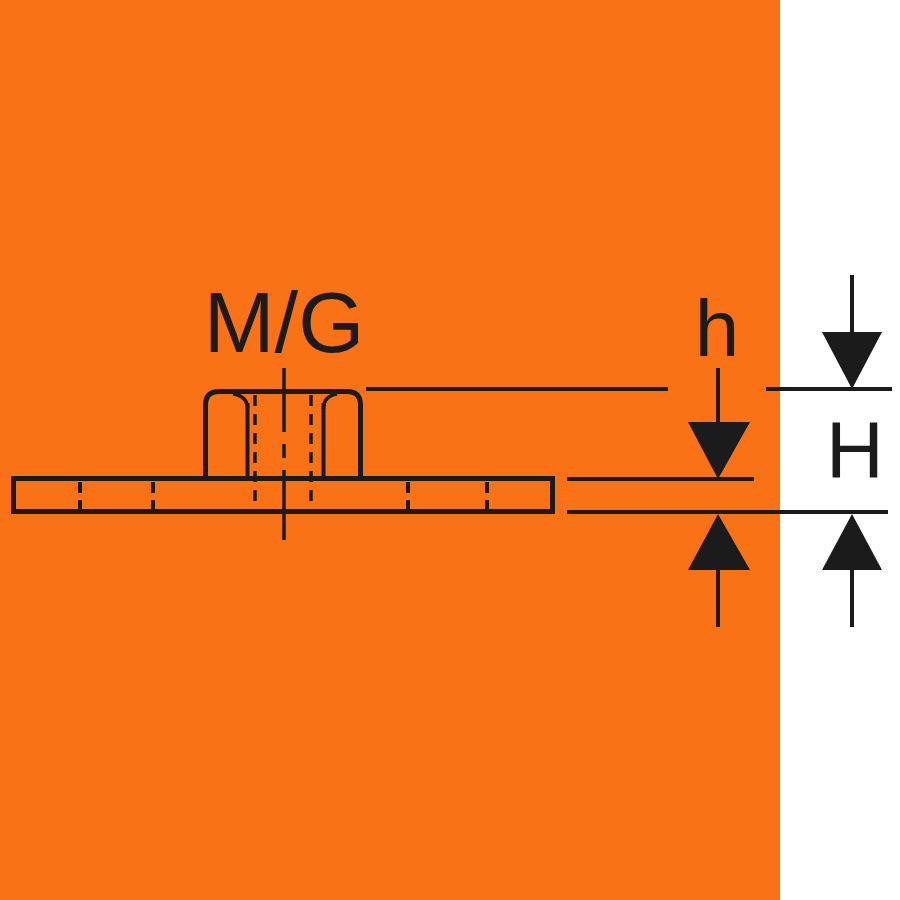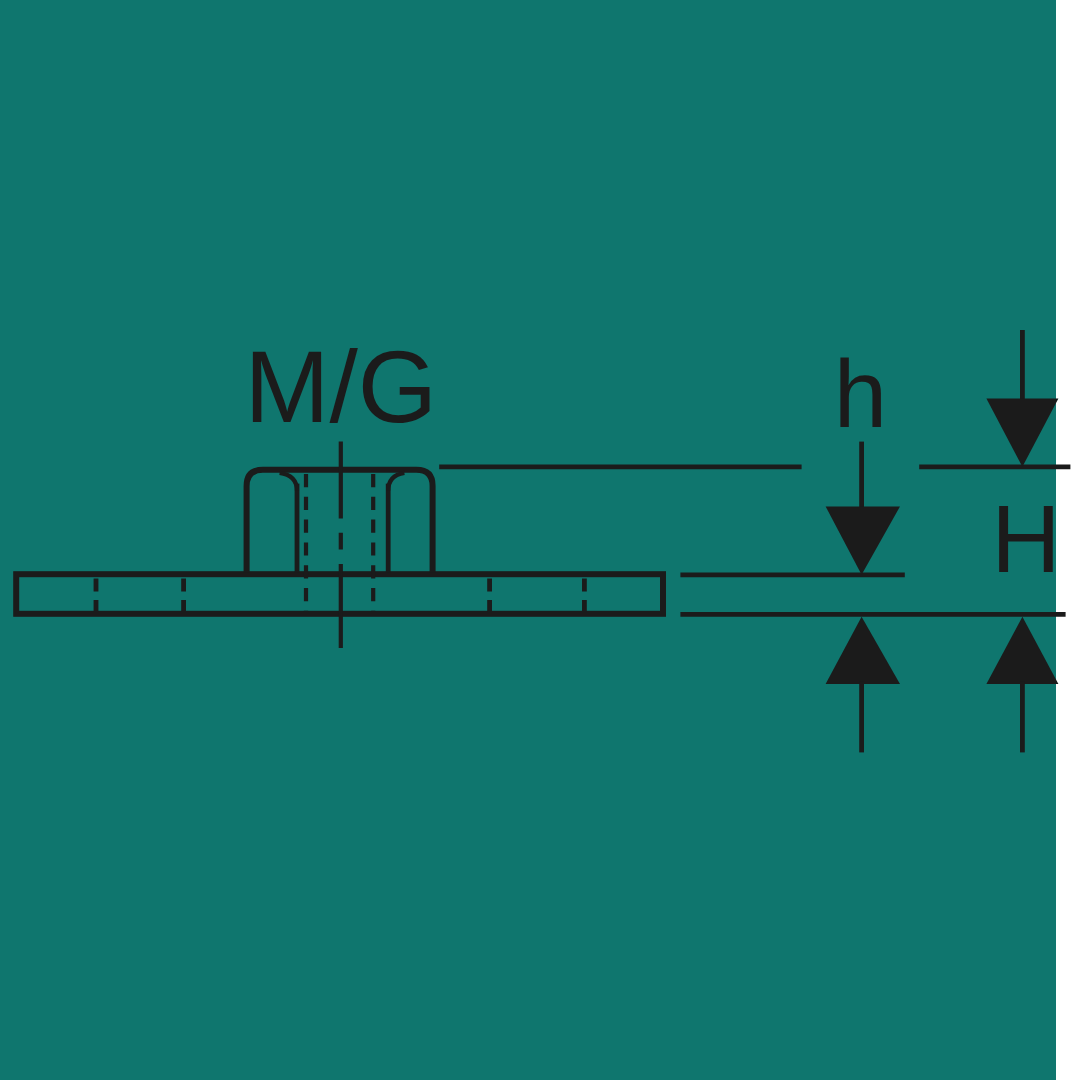--- a/index.html
+++ b/index.html
@@ -6,23 +6,23 @@
     margin: 0;
     padding: 0;
     width: 900px;
     height: 900px;
     background: #ffffff;
     overflow: hidden;
     font-family: "Liberation Sans", "DejaVu Sans", sans-serif;
   }
   .stage {
     position: relative;
-    width: 880px;
+    width: 780px;
     height: 900px;
-    background: #0f766e;
+    background: #f97316;
   }
   svg text {
     font-family: "Liberation Sans", "DejaVu Sans", sans-serif;
     fill: #1b1b1b;
   }
   .label-large  { font-size: 85px; }
   .label-dim    { font-size: 80px; }
 </style>
 </head>
 <body>

